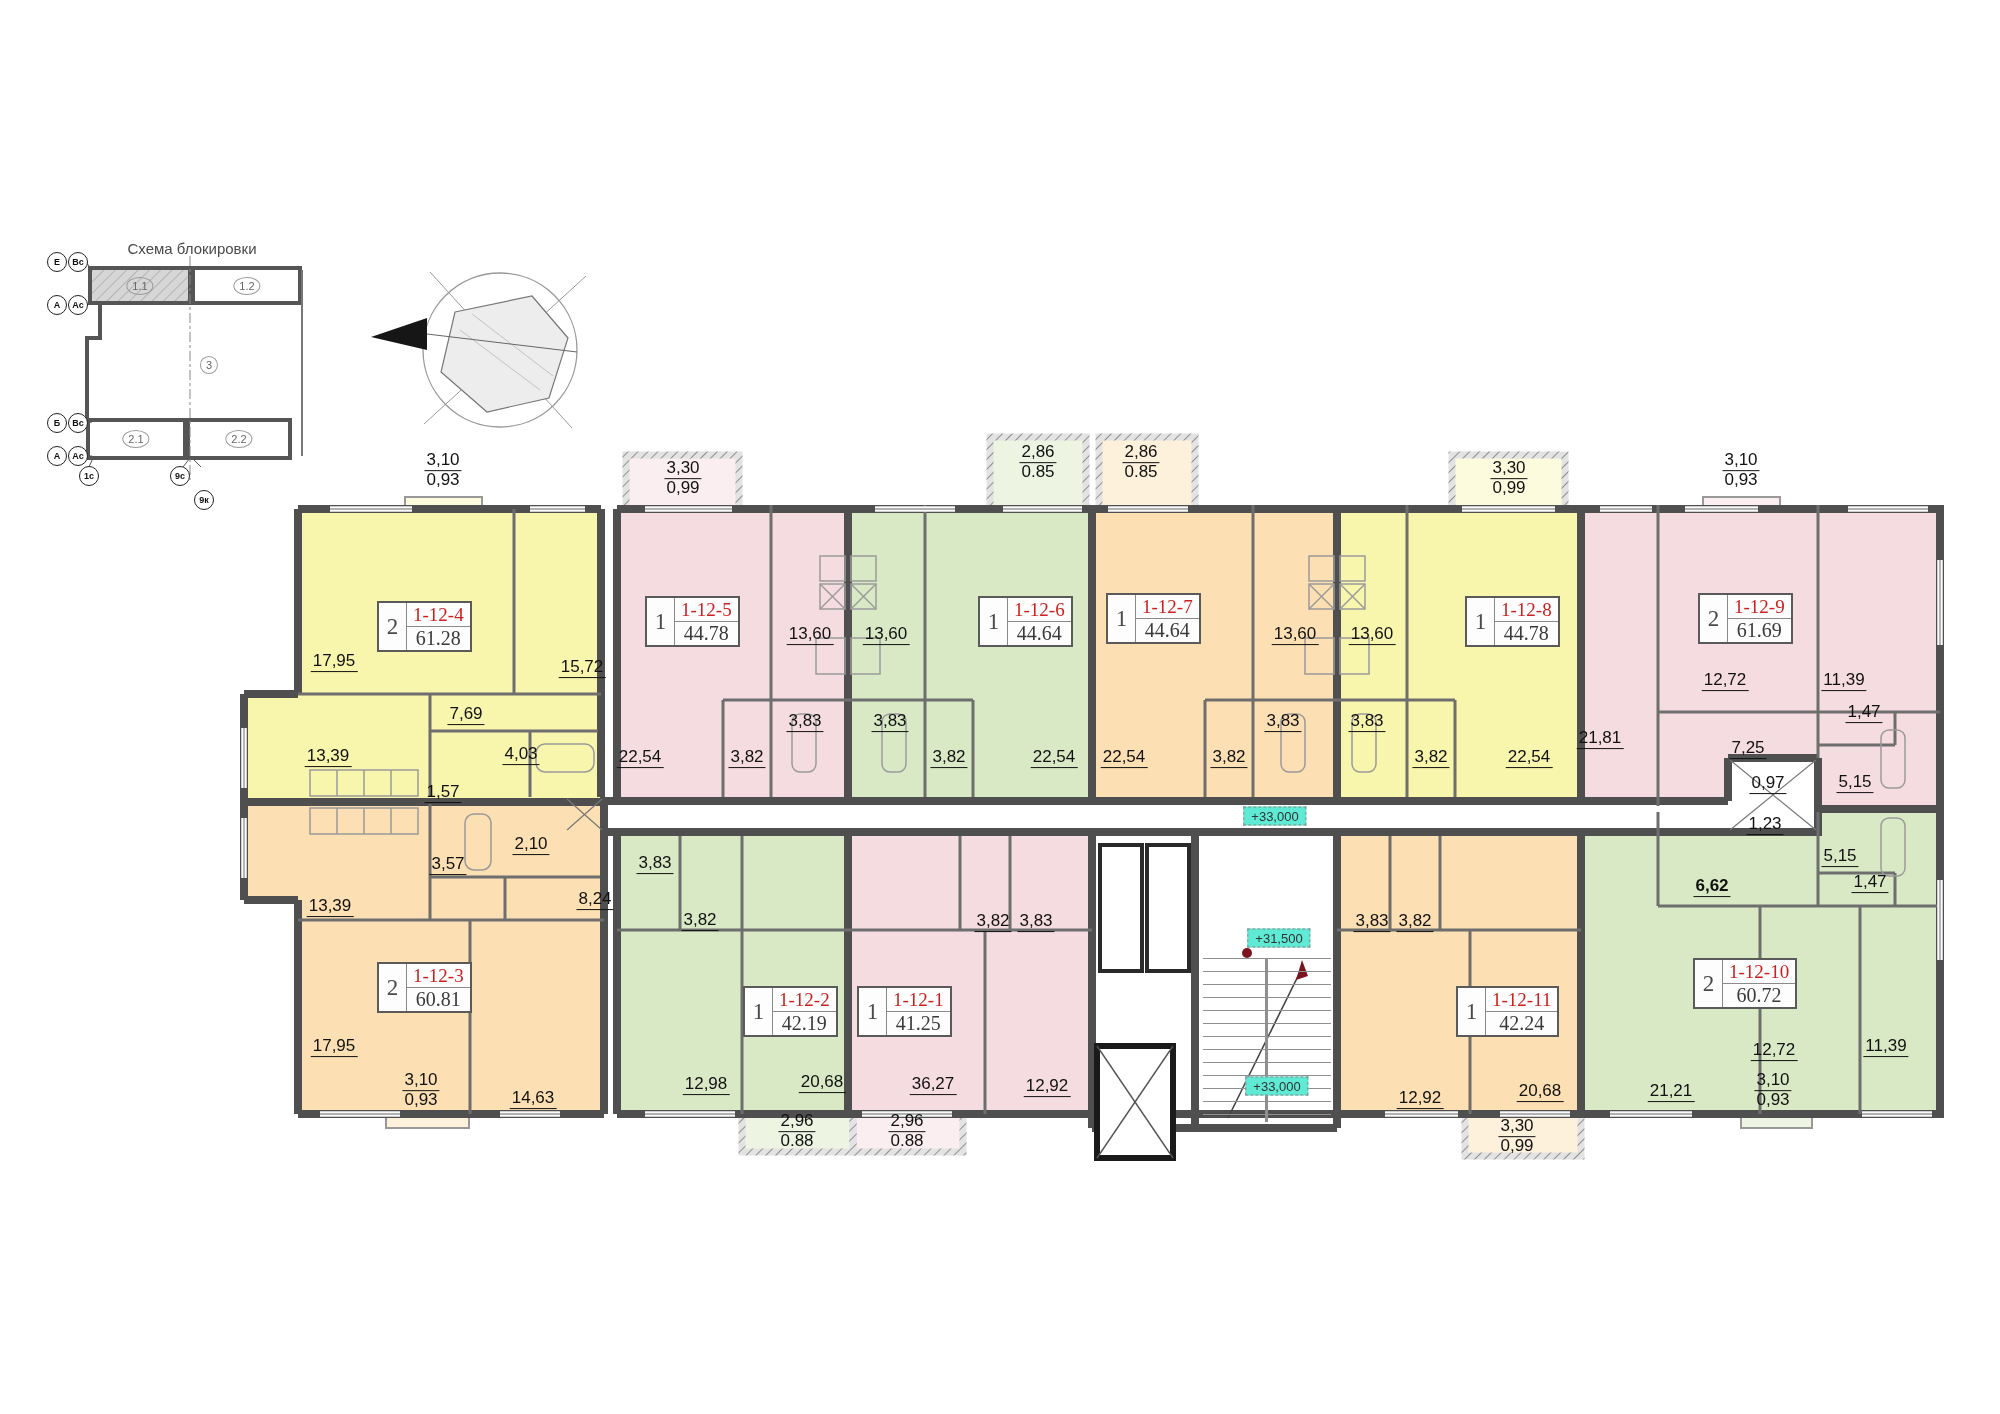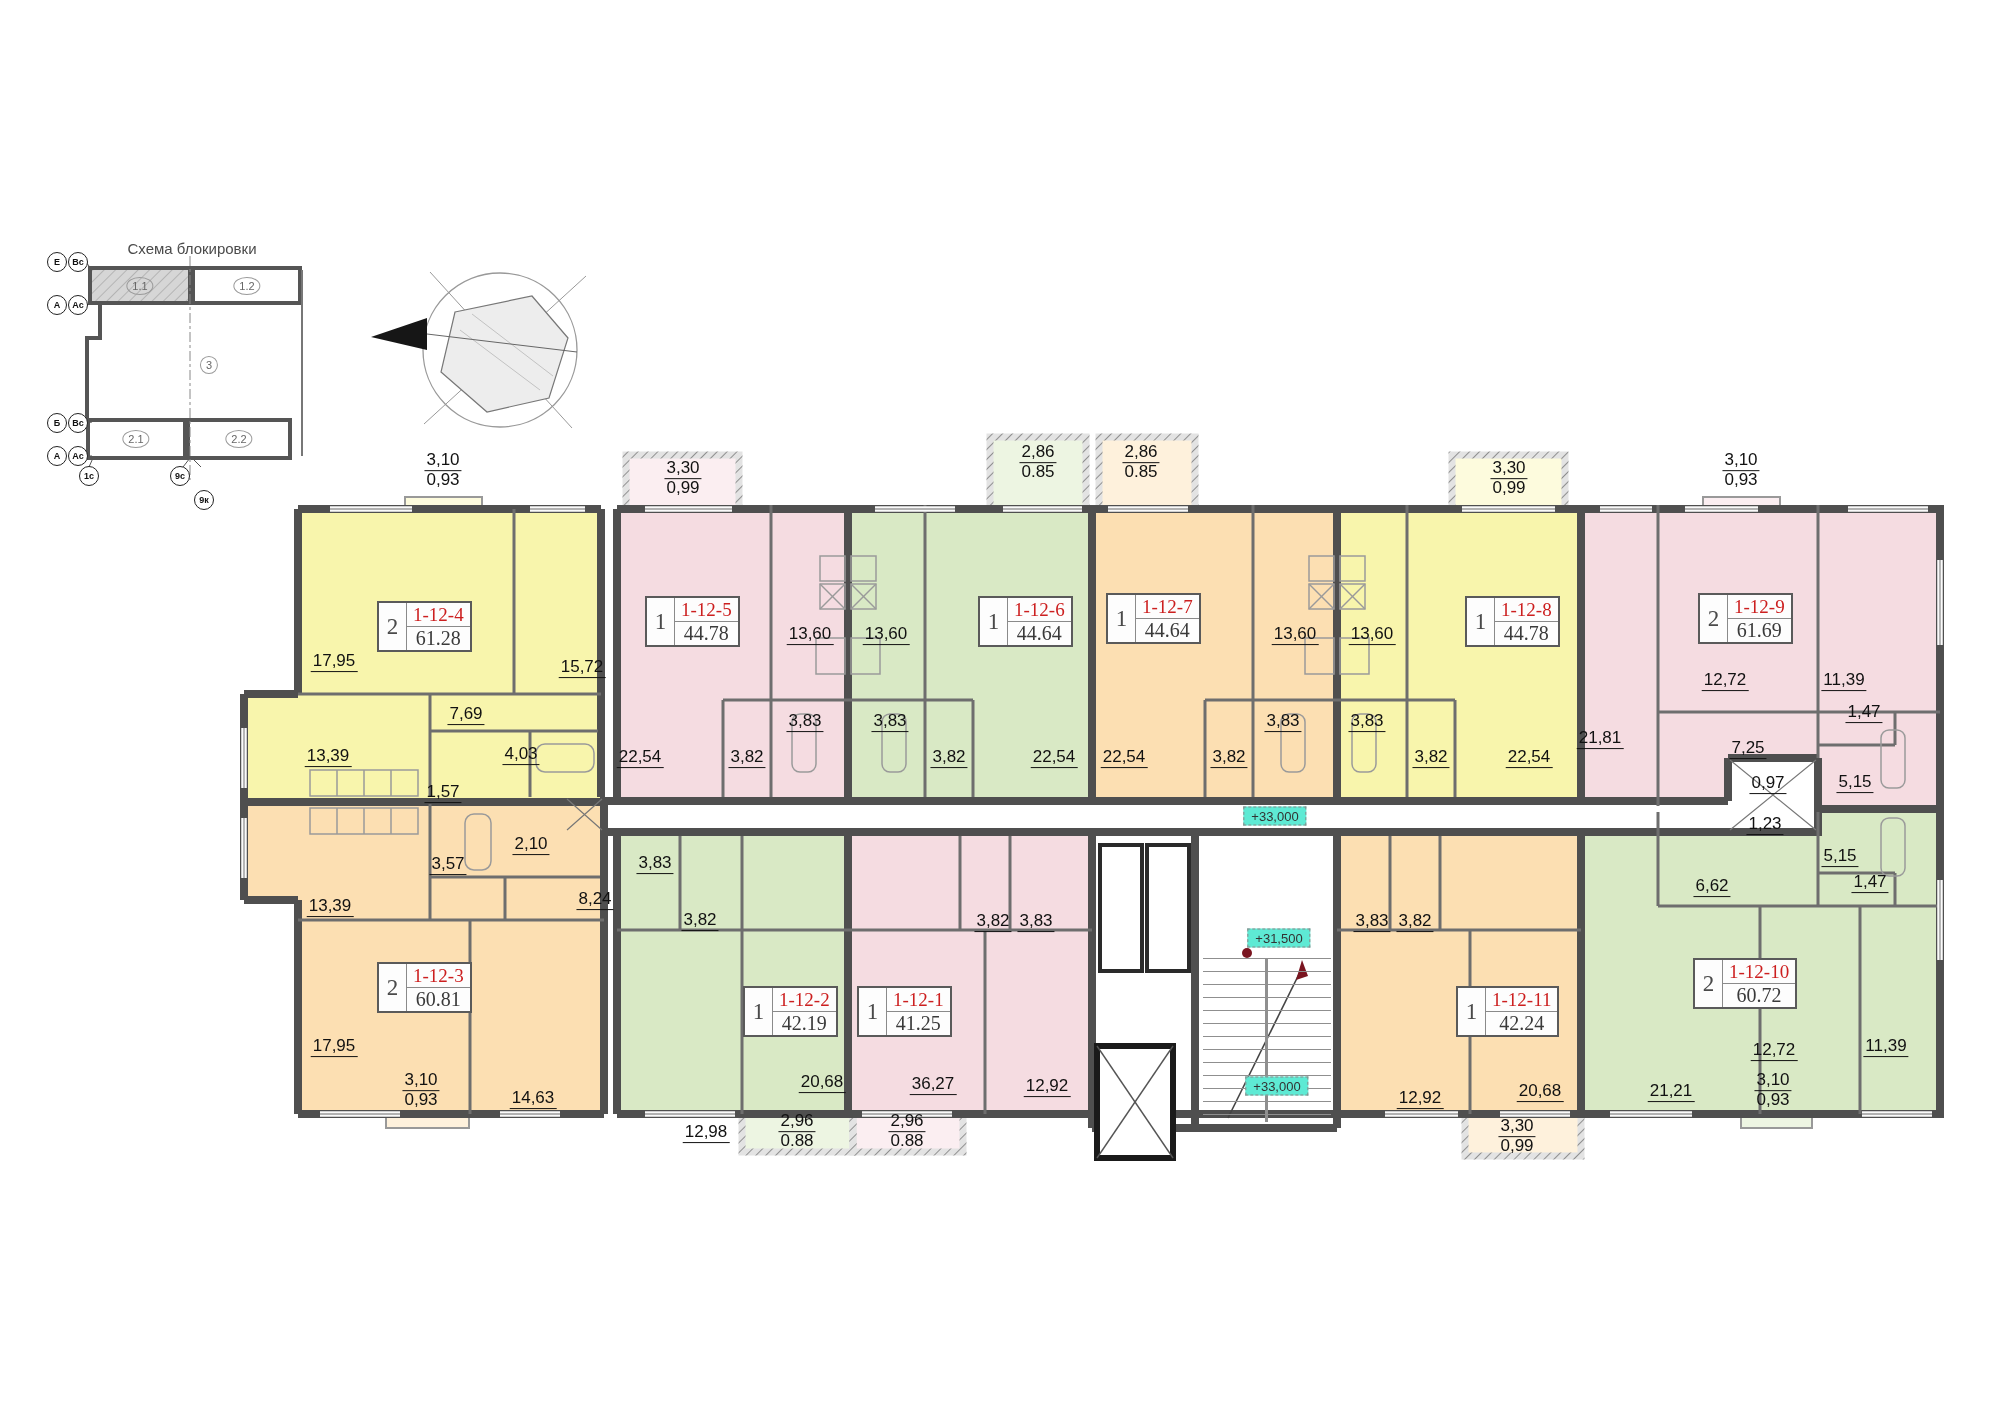--- a/index.html
+++ b/index.html
@@ -248,28 +248,28 @@
       <div class="dim" style="left: 1600px; top: 739px;"><span class="u">21,81</span></div>
       <div class="dim" style="left: 1725px; top: 681px;"><span class="u">12,72</span></div>
       <div class="dim" style="left: 1844px; top: 681px;"><span class="u">11,39</span></div>
       <div class="dim" style="left: 1864px; top: 713px;"><span class="u">1,47</span></div>
       <div class="dim" style="left: 1748px; top: 749px;"><span class="u">7,25</span></div>
       <div class="dim" style="left: 1768px; top: 784px;"><span class="u">0,97</span></div>
       <div class="dim" style="left: 1855px; top: 783px;"><span class="u">5,15</span></div>
       <div class="dim" style="left: 1765px; top: 825px;"><span class="u">1,23</span></div>
       <div class="dim" style="left: 1840px; top: 857px;"><span class="u">5,15</span></div>
       <div class="dim" style="left: 1870px; top: 883px;"><span class="u">1,47</span></div>
-      <div class="dim" style="left: 1712px; top: 887px;"><span class="u">6,62</span></div>
+      <div class="dim" style="left: 1712px; top: 887px; font-weight: bold;"><span class="u">6,62</span></div>
       <div class="dim" style="left: 330px; top: 907px;"><span class="u">13,39</span></div>
       <div class="dim" style="left: 448px; top: 865px;"><span class="u">3,57</span></div>
       <div class="dim" style="left: 531px; top: 845px;"><span class="u">2,10</span></div>
       <div class="dim" style="left: 595px; top: 900px;"><span class="u">8,24</span></div>
       <div class="dim" style="left: 334px; top: 1047px;"><span class="u">17,95</span></div>
       <div class="dim" style="left: 533px; top: 1099px;"><span class="u">14,63</span></div>
-      <div class="dim" style="left: 706px; top: 1133px;"><span class="u">12,98</span></div>
+      <div class="dim" style="left: 706px; top: 1085px;"><span class="u">12,98</span></div>
       <div class="dim" style="left: 822px; top: 1083px;"><span class="u">20,68</span></div>
       <div class="dim" style="left: 655px; top: 864px;"><span class="u">3,83</span></div>
       <div class="dim" style="left: 700px; top: 921px;"><span class="u">3,82</span></div>
       <div class="dim" style="left: 993px; top: 922px;"><span class="u">3,82</span></div>
       <div class="dim" style="left: 1036px; top: 922px;"><span class="u">3,83</span></div>
       <div class="dim" style="left: 933px; top: 1085px;"><span class="u">36,27</span></div>
       <div class="dim" style="left: 1047px; top: 1087px;"><span class="u">12,92</span></div>
       <div class="dim" style="left: 1372px; top: 922px;"><span class="u">3,83</span></div>
       <div class="dim" style="left: 1415px; top: 922px;"><span class="u">3,82</span></div>
       <div class="dim" style="left: 1420px; top: 1099px;"><span class="u">12,92</span></div>

